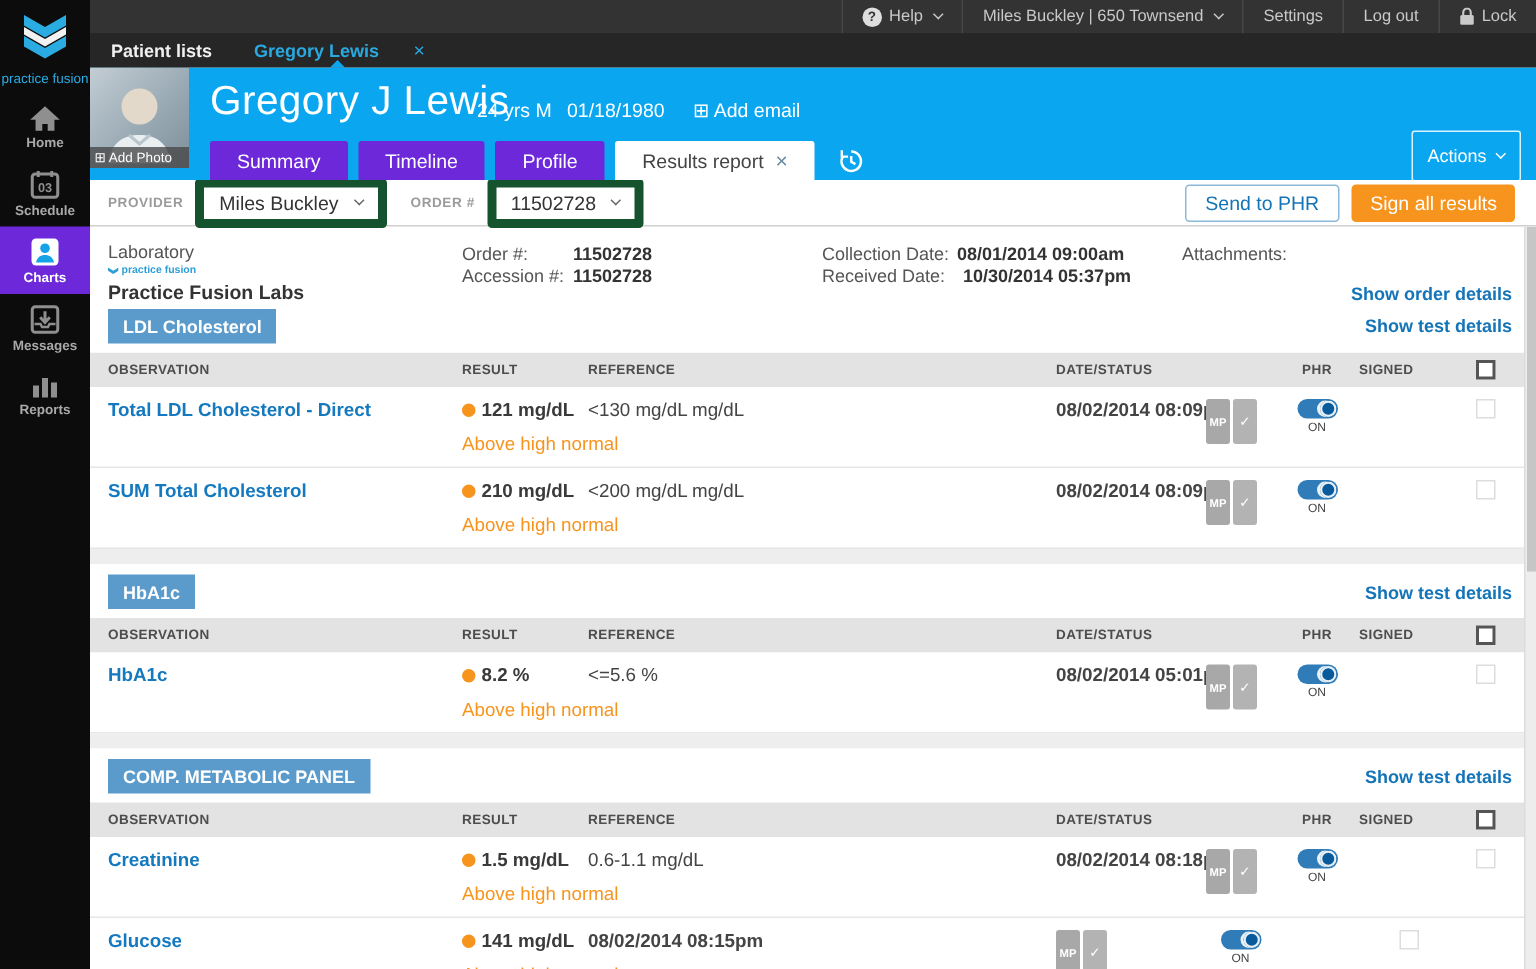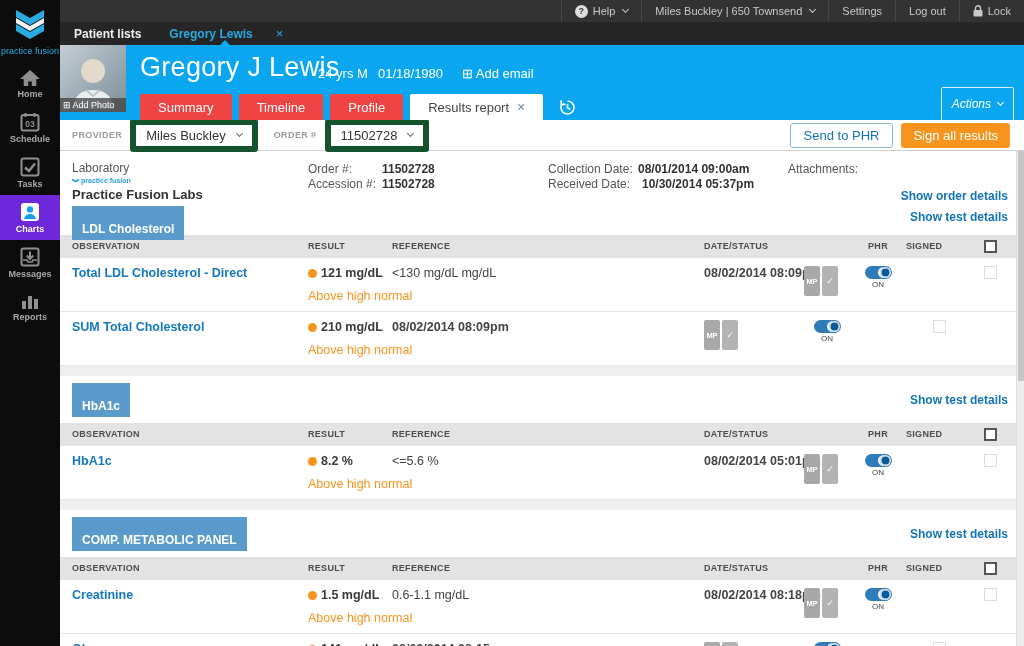--- a/index.html
+++ b/index.html
@@ -34,23 +34,23 @@
   
   .banner { position:absolute; left:60px; top:45px; width:964px; height:75px; background:#0aa7f0; z-index:10; }
   .photo { position:absolute; left:0; top:0; width:66px; height:67px; background:linear-gradient(135deg,#c3cdd4 0%,#9aaab4 55%,#7e8f9a 100%); overflow:hidden; cursor:pointer; }
   .photo svg { position:absolute; left:6px; top:8px; }
   .photo-overlay { position:absolute; left:0; bottom:0; width:100%; background:rgba(70,70,70,.78); color:#fff; font-size:9px; padding:2px 3px; }
   .p-name { position:absolute; left:80px; top:7px; color:#fff; font-size:27px; font-weight:300; letter-spacing:.3px; }
   .p-meta { position:absolute; top:21px; color:#fff; font-size:13px; }
   .p-agesex { left:258px; }
   .p-dob { left:318px; }
   .p-addemail { left:402px; cursor:pointer; }
-  .actions-btn { position:absolute; right:10px; top:42px; height:22px; border:1px solid rgba(255,255,255,.85); border-radius:2px; color:#fff; font-size:12px; display:flex; align-items:center; padding:16px 10px; gap:4px; cursor:pointer;font-style:italic; }
+  .actions-btn { position:absolute; right:10px; top:42px; height:22px; border:1px solid rgba(255,255,255,.85); border-radius:2px; color:#fff; font-size:12px; display:flex; align-items:center; padding:16px 10px; gap:4px; cursor:pointer; }
   .subtabs { position:absolute; left:80px; bottom:0; display:flex; align-items:flex-end; gap:7px; }
-  .subtab { height:26px; display:flex; align-items:center; padding:0 18px; background:#ef4444; color:#fff; font-size:13px; border-radius:2px 2px 0 0; cursor:pointer; }
+  .subtab { height:26px; display:flex; align-items:center; padding:0 18px; background:#6d28d9; color:#fff; font-size:13px; border-radius:2px 2px 0 0; cursor:pointer; }
   .subtab.active { background:#fff; color:#444; gap:8px; }
   .subtab.active .x { color:#6b8aa0; font-size:14px; }
   .history-btn { height:26px; display:flex; align-items:center; padding:0 9px; cursor:pointer; }
 
   
   .toolbar { position:absolute; left:60px; top:120px; width:964px; height:31px; background:#fff; border-bottom:1px solid #cfcfcf; display:flex; align-items:center; padding:0 14px 0 12px; z-index:9; }
   .tb-label { font-size:9px; font-weight:bold; color:#9b9b9b; letter-spacing:.4px; margin-right:8px; }
   .tb-select { display:flex; align-items:center; gap:8px; border:6px solid #14532d; border-radius:3px; background:#fff; font-size:13px; color:#333; padding:3px 10px; margin-right:16px; cursor:pointer; }
   .tb-select .chev { color:#666; }
   .tb-spacer { flex:1; }
@@ -59,21 +59,21 @@
 
   
   .content { position:absolute; left:60px; top:151px; width:964px; height:495px; background:#fff; overflow:hidden; }
   .scrollbar { position:absolute; right:0; top:0; width:8px; height:495px; background:#ededed; border-left:1px solid #dcdcdc; z-index:5; }
   .scroll-thumb { position:absolute; top:0; left:1px; width:7px; height:230px; background:#c6c6c6; }
 
   .info-block { position:relative; height:84px; background:#fff; }
   .i-lab { position:absolute; left:12px; top:10px; font-size:12px; color:#555; }
   .i-lablogo { position:absolute; left:12px; top:26px; font-size:7px; color:#2d9fd8; font-weight:bold; display:flex; align-items:center; gap:2px; }
   .i-labname { position:absolute; left:12px; top:36px; font-size:13px; font-weight:bold; color:#333; }
-  .badge { display:inline-block; background:#5b9bcb; color:#fff; font-size:12px; font-weight:bold; padding:16px 10px 4px; }
+  .badge { display:inline-block; background:#5b9bcb; color:#fff; font-size:12px; font-weight:bold; padding:5px 10px 4px; }
   .i-badge { position:absolute; left:12px; top:55px; }
   .kv { position:absolute; font-size:12px; color:#555; }
   .i-order-l { left:248px; top:11px; } .i-order-v { left:322px; top:11px; font-weight:bold; color:#333; }
   .i-acc-l { left:248px; top:26px; } .i-acc-v { left:322px; top:26px; font-weight:bold; color:#333; }
   .i-coll-l { left:488px; top:11px; } .i-coll-v { left:578px; top:11px; font-weight:bold; color:#333; }
   .i-recv-l { left:488px; top:26px; } .i-recv-v { left:582px; top:26px; font-weight:bold; color:#333; }
   .i-att-l { left:728px; top:11px; }
   .link { color:#1474b8; font-size:12px; font-weight:bold; cursor:pointer; text-decoration:none; }
   .i-showorder { position:absolute; right:16px; top:38px; }
   .i-showtest { position:absolute; right:16px; top:59px; }
@@ -154,27 +154,20 @@
     </div>
     <div class="nav-item">
       <svg width="20" height="20" viewBox="0 0 20 20">
           <rect x="1.5" y="3" width="17" height="15.5" rx="2" fill="none" stroke="#8f8f8f" stroke-width="2"></rect>
           <line x1="5.5" y1="1" x2="5.5" y2="5" stroke="#8f8f8f" stroke-width="2"></line>
           <line x1="14.5" y1="1" x2="14.5" y2="5" stroke="#8f8f8f" stroke-width="2"></line>
           <text x="10" y="15" font-size="8.5" font-weight="bold" fill="#8f8f8f" text-anchor="middle" font-family="Liberation Sans, sans-serif">03</text>
         </svg>
       <span class="nav-label">Schedule</span>
     </div>
-    <div class="nav-item">
-      <svg width="20" height="20" viewBox="0 0 20 20">
-          <rect x="1.5" y="1.5" width="17" height="17" rx="2" fill="none" stroke="#8f8f8f" stroke-width="2"></rect>
-          <path d="M5 10.5 9 14l6-7.5" fill="none" stroke="#8f8f8f" stroke-width="2.4"></path>
-        </svg>
-      <span class="nav-label">Tasks</span>
-    </div>
     <div class="nav-item active">
       <svg width="20" height="20" viewBox="0 0 20 20">
           <rect x="1" y="1" width="18" height="18" rx="3" fill="#fff"></rect>
           <circle cx="10" cy="7.5" r="3.2" fill="#14a3e6"></circle>
           <path d="M4 17c.6-3.4 3-5 6-5s5.4 1.6 6 5z" fill="#14a3e6"></path>
         </svg>
       <span class="nav-label">Charts</span>
     </div>
     <div class="nav-item">
       <svg width="20" height="20" viewBox="0 0 20 20">
@@ -318,20 +311,21 @@
 
   <div class="row grid">
     <div class="c c-obs"><a class="obslink">SUM Total Cholesterol</a></div>
     <div class="c c-res">
       <div class="resline">
         <span class="dot"></span>
         <span class="resval">210 mg/dL</span>
       </div>
       <div class="flag">Above high normal</div>
     </div>
+    <div class="c c-ref">&lt;200 mg/dL mg/dL</div>
     <div class="c c-date">08/02/2014 08:09pm</div>
     <div class="c c-mp">
       <span class="mpbtn">MP</span>
       <span class="ckbtn">✓</span>
     </div>
     <div class="c c-phr">
       <div class="toggle">
                   <span class="knob"></span>
                 </div>
       <div class="on-label">ON</div>

